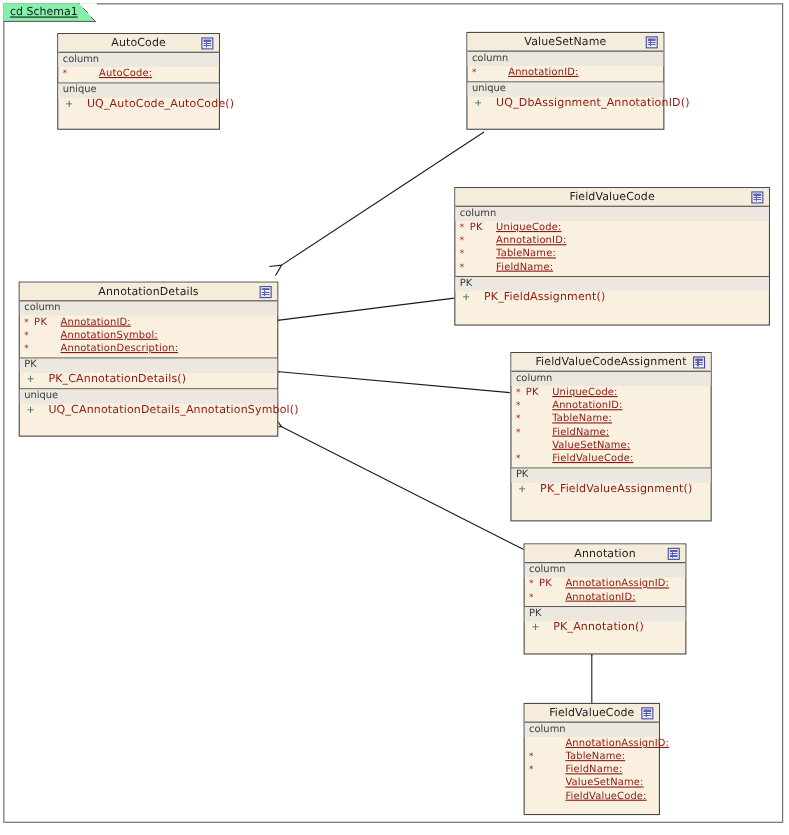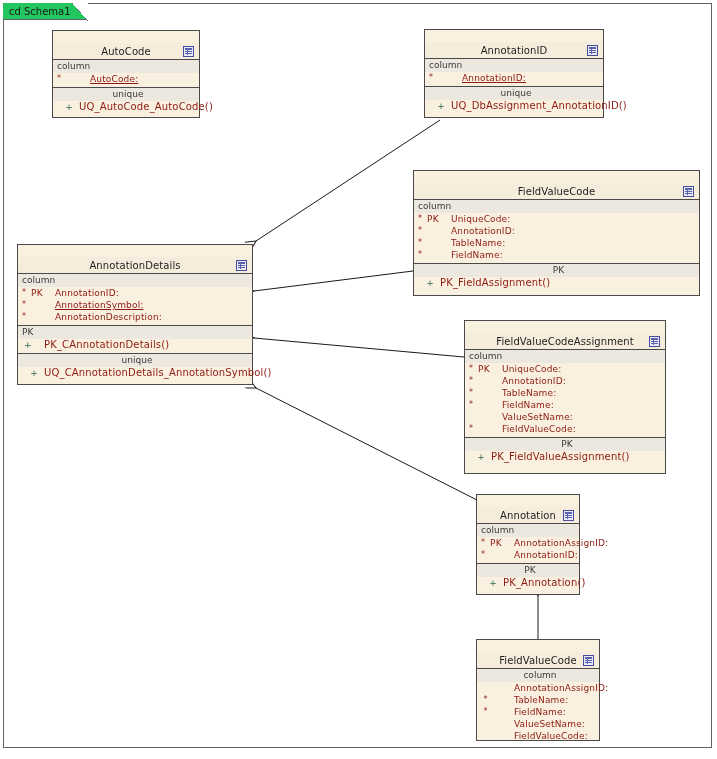--- a/index.html
+++ b/index.html
@@ -31,26 +31,27 @@
     box-sizing: border-box;
   }
   .frame-tab {
     position: absolute;
     left: 3px;
     top: 3px;
     height: 17px;
     padding: 0 16px 14px 6px;
     border-right: none;
     border-bottom: 1px solid #636363;
-    background: #22c55e;
+    background: #86efac;
     font-size: 10px;
     line-height: 17px;
     color: #1a1a1a;
     white-space: nowrap;
     box-sizing: border-box;
+    text-decoration: underline;
   }
   .frame-tab::after {
     content: "";
     position: absolute;
     right: -1px;
     top: 0;
     width: 16px;
     height: 18px;
     background: linear-gradient(to bottom left, #ffffff 49.6%, #636363 49.6%, #636363 51.2%, transparent 51.2%);
   }
@@ -67,21 +68,20 @@
   }
   .cls-header {
     position: relative;
     height: 17px;
     background: #f6ecdc;
     border-bottom: 1px solid #4a4a4a;
     display: flex;
     align-items: center;
     justify-content: center;
     box-sizing: border-box;
-    margin-top: 12px;
   }
   .cls-title {
     font-size: 10px;
     color: #1d1d1d;
     letter-spacing: .1px;
     white-space: nowrap;
   }
   .cls-icon {
     position: absolute;
     right: 5px;
@@ -99,21 +99,21 @@
     width: 7px;
     height: 7px;
     background:
       linear-gradient(to bottom, #5a62ad 0 2px, transparent 2px 3px, #5a62ad 3px 4px, transparent 4px 5px, #5a62ad 5px 6px, transparent 6px 7px),
       linear-gradient(to right, transparent 0 2px, #5a62ad 2px 3px, transparent 3px 7px);
   }
   .sect {
     border-bottom: 1px solid #4a4a4a;
     padding: 0 0 2px 0;
   }
-  .sect:last-child { border-bottom: none; text-align: center; }
+  .sect:last-child { border-bottom: none; }
   .sect-label {
     background: #ece8e0;
     color: #3b3b3b;
     font-size: 9px;
     padding: 1px 0 1px 4px;
     line-height: 11px;
   }
   .row {
     display: flex;
     line-height: 12px;
@@ -130,20 +130,21 @@
     width: 24px;
     flex: 0 0 24px;
     color: #8c1a12;
     font-size: 9px;
     letter-spacing: .3px;
   }
   .row .nm {
     color: #8c1a12;
     font-size: 9px;
     letter-spacing: .15px;
+    text-decoration: underline;
   }
   .row .nm.uq { text-decoration: underline; text-align: center; }
   .row .vis {
     width: 22px;
     flex: 0 0 22px;
     color: #2c6b4f;
     font-size: 9px;
     padding-left: 2px;
     box-sizing: border-box;
   }
@@ -203,21 +204,21 @@
         <div class="sect">
           <div class="sect-label">unique</div>
           <div class="row">
             <span class="vis">+</span>
             <span class="op">UQ_AutoCode_AutoCode()</span>
           </div>
         </div>
       </div>
       <div class="cls" style="left: 424px; top: 29px; width: 180px; height: 89px;">
         <div class="cls-header">
-          <span class="cls-title">AnnotationID</span>
+          <span class="cls-title">ValueSetName</span>
           <span class="cls-icon">
             <i></i>
           </span>
         </div>
         <div class="sect">
           <div class="sect-label">column</div>
           <div class="row">
             <span class="mark">*</span>
             <span class="pk"></span>
             <span class="nm uq">AnnotationID:</span>
@@ -262,21 +263,21 @@
           </div>
         </div>
         <div class="sect">
           <div class="sect-label">PK</div>
           <div class="row">
             <span class="vis">+</span>
             <span class="op">PK_FieldAssignment()</span>
           </div>
         </div>
       </div>
-      <div class="cls" style="left: 17px; top: 244px; width: 236px; height: 141px;">
+      <div class="cls" style="left: 17px; top: 256px; width: 236px; height: 141px;">
         <div class="cls-header">
           <span class="cls-title">AnnotationDetails</span>
           <span class="cls-icon">
             <i></i>
           </span>
         </div>
         <div class="sect">
           <div class="sect-label">column</div>
           <div class="row">
             <span class="mark">*</span>
@@ -302,21 +303,21 @@
           </div>
         </div>
         <div class="sect">
           <div class="sect-label">unique</div>
           <div class="row">
             <span class="vis">+</span>
             <span class="op">UQ_CAnnotationDetails_AnnotationSymbol()</span>
           </div>
         </div>
       </div>
-      <div class="cls" style="left: 464px; top: 320px; width: 202px; height: 154px;">
+      <div class="cls" style="left: 464px; top: 320px; width: 183px; height: 154px;">
         <div class="cls-header">
           <span class="cls-title">FieldValueCodeAssignment</span>
           <span class="cls-icon">
             <i></i>
           </span>
         </div>
         <div class="sect">
           <div class="sect-label">column</div>
           <div class="row">
             <span class="mark">*</span>
@@ -350,21 +351,21 @@
           </div>
         </div>
         <div class="sect">
           <div class="sect-label">PK</div>
           <div class="row">
             <span class="vis">+</span>
             <span class="op">PK_FieldValueAssignment()</span>
           </div>
         </div>
       </div>
-      <div class="cls" style="left: 476px; top: 494px; width: 104px; height: 101px;">
+      <div class="cls" style="left: 476px; top: 494px; width: 148px; height: 101px;">
         <div class="cls-header">
           <span class="cls-title">Annotation</span>
           <span class="cls-icon">
             <i></i>
           </span>
         </div>
         <div class="sect">
           <div class="sect-label">column</div>
           <div class="row">
             <span class="mark">*</span>

